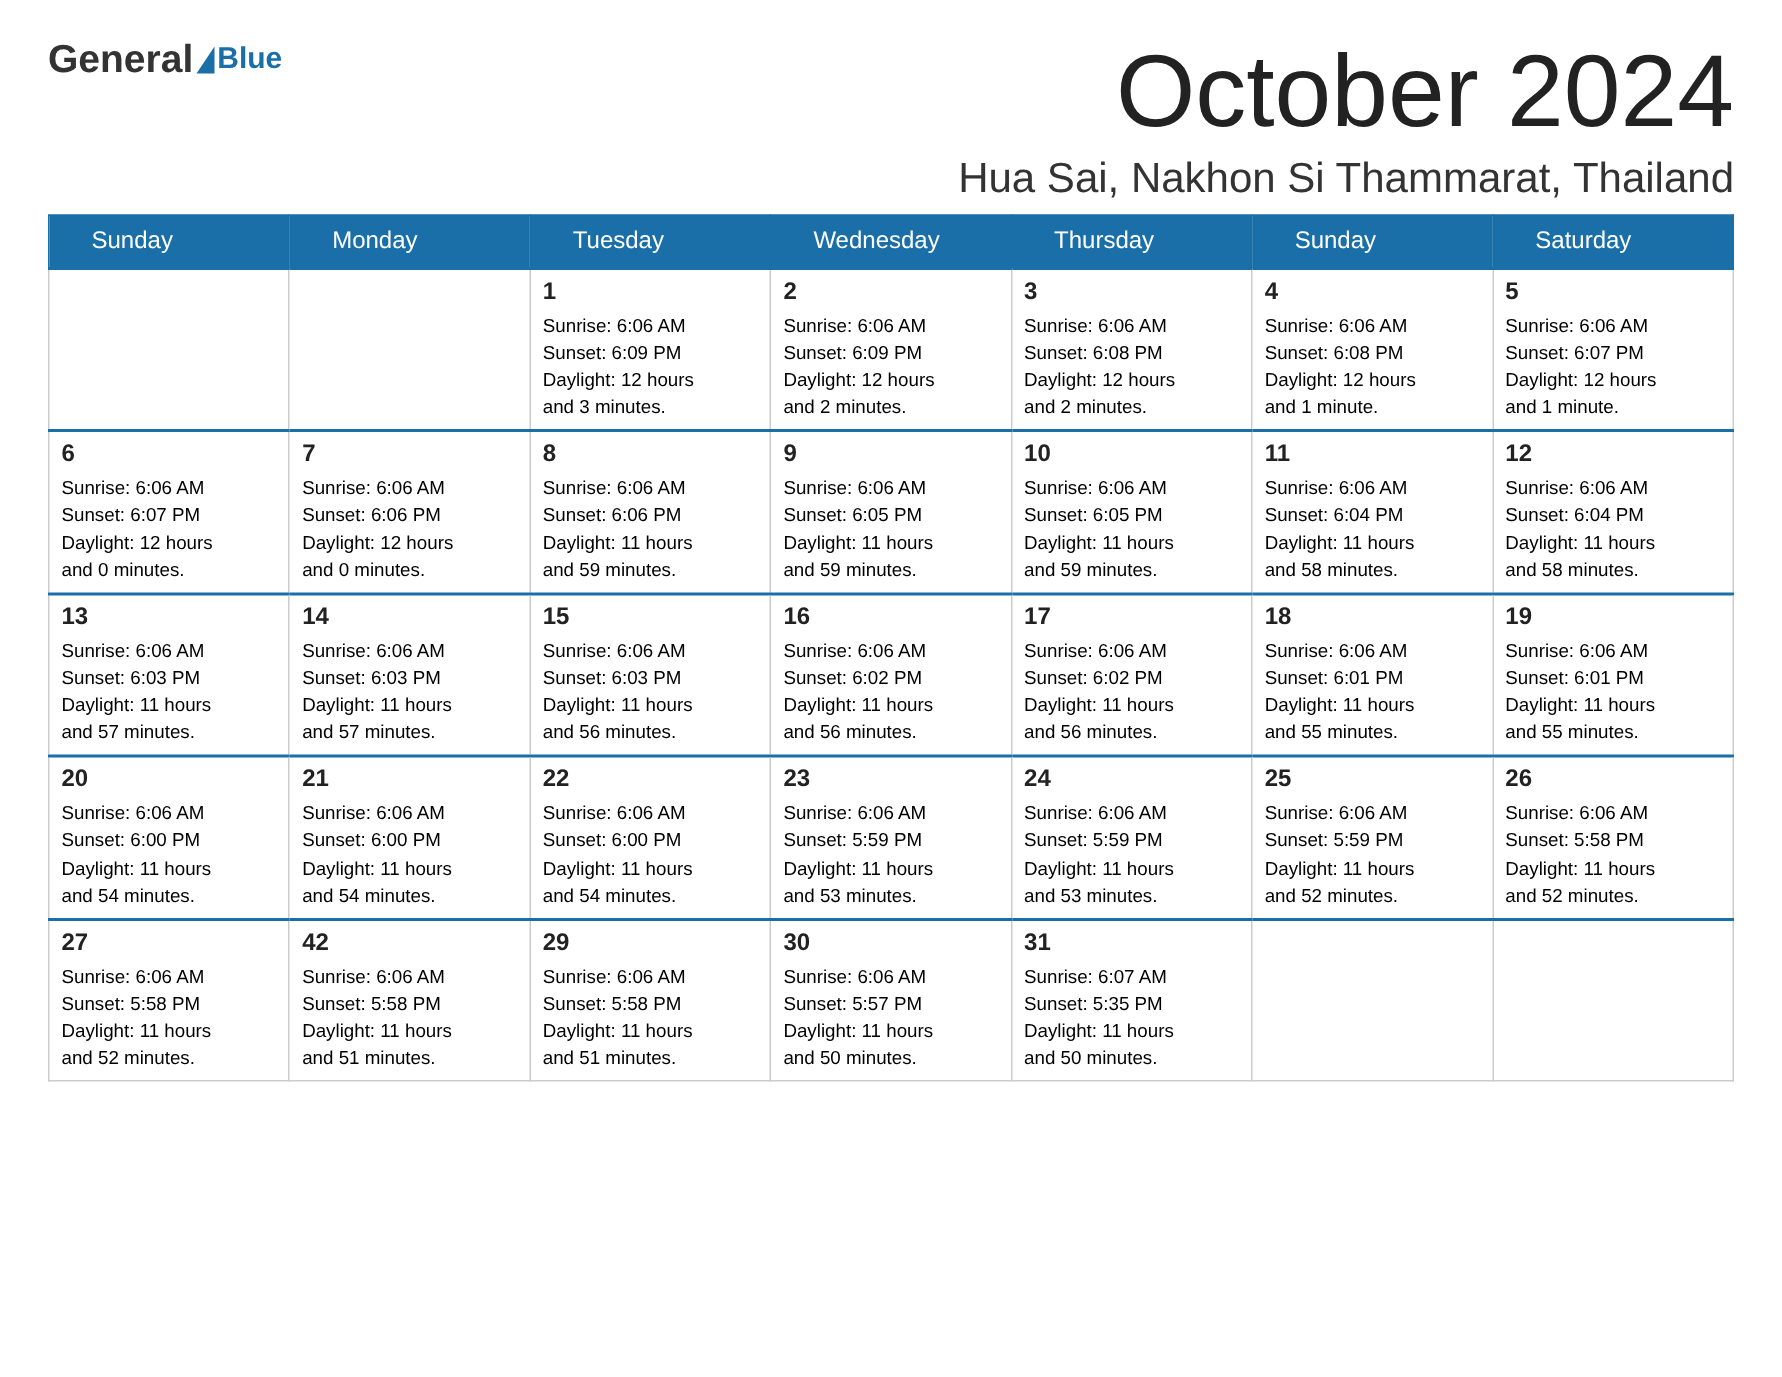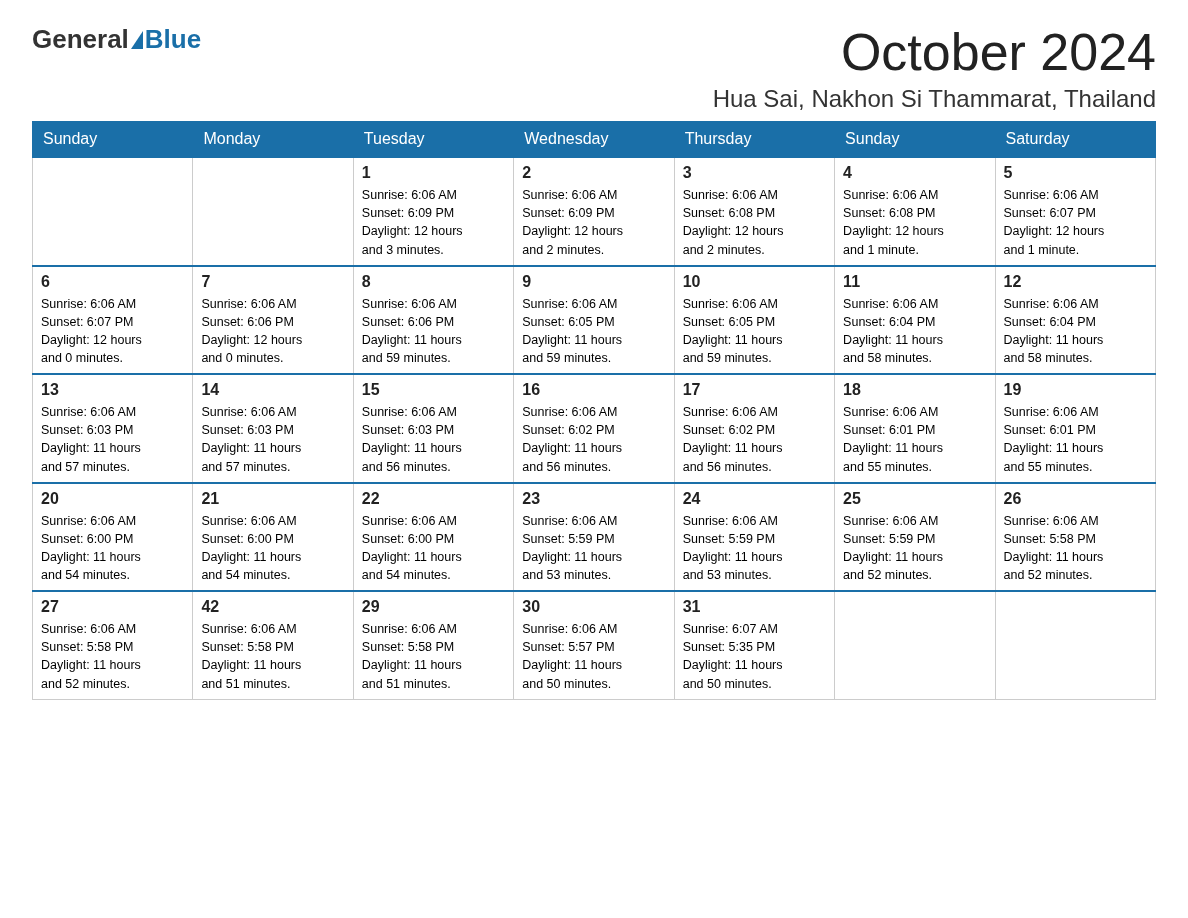--- a/index.html
+++ b/index.html
@@ -35,48 +35,48 @@
       height: 0;
       border-left: 12px solid transparent;
       border-right: 0px solid transparent;
       border-bottom: 18px solid #1a6fa8;
       margin-left: 2px;
       margin-right: 2px;
       vertical-align: middle;
     }
     .logo-blue {
       color: #1a6fa8;
-      font-size: 26px;
+      font-size: 20px;
       font-weight: bold;
     }
     .title-block {
       text-align: right;
     }
     .month-title {
-      font-size: 52px;
+      font-size: 68px;
       font-weight: normal;
       color: #222;
       line-height: 1.1;
     }
     .location-title {
-      font-size: 24px;
+      font-size: 28px;
       color: #333;
       margin-top: 4px;
     }
     .calendar-table {
       width: 100%;
       border-collapse: collapse;
       margin-top: 8px;
     }
     .calendar-table th {
       background-color: #1a6fa8;
       color: #fff;
       font-size: 16px;
       font-weight: normal;
-      padding: 8px 10px;
+      padding: 8px 28px;
       text-align: left;
       border: 1px solid #1a6fa8;
     }
     .calendar-table td {
       border: 1px solid #ccc;
       vertical-align: top;
       padding: 6px 8px;
       width: 14.28%;
       min-height: 90px;
     }

